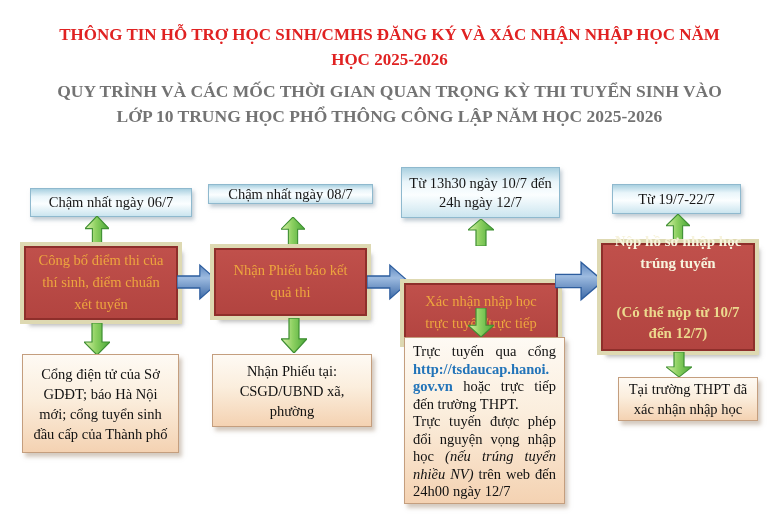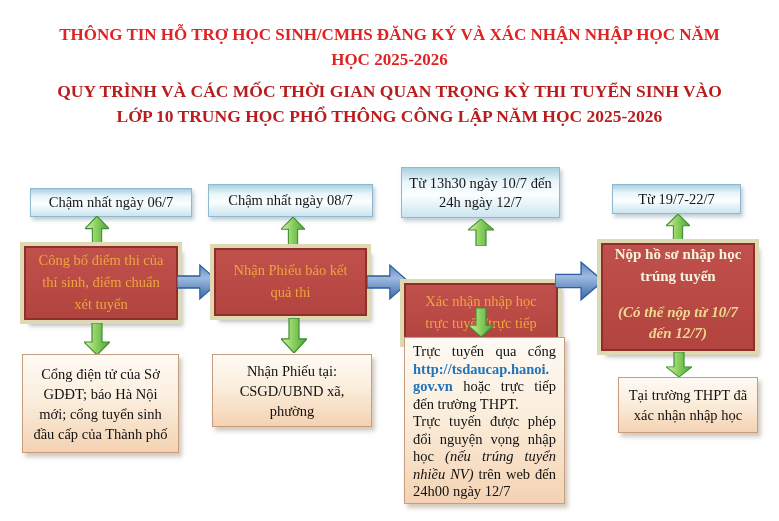--- a/index.html
+++ b/index.html
@@ -6,39 +6,39 @@
   body{
     width:779px;height:521px;background:#ffffff;overflow:hidden;position:relative;
     font-family:"Liberation Serif","DejaVu Serif",serif;
   }
   #canvas{position:absolute;inset:0;width:779px;height:521px;border-radius:15px;}
   .header{position:absolute;left:0;top:22px;width:779px;text-align:center;}
   .title-red{
     color:#e02222;font-weight:bold;font-size:17px;line-height:25px;margin:0 58px;
   }
   .title-blue{
-    color:#b91c1c;font-weight:bold;font-size:17.5px;line-height:25px;margin:7px 40px 12px;
+    color:#737373;font-weight:bold;font-size:17.5px;line-height:25px;margin:7px 40px 12px;
   }
   .date-box{
     position:absolute;display:flex;align-items:center;justify-content:center;
     text-align:center;font-size:14.5px;color:#151515;line-height:1.25;
     background:linear-gradient(180deg,#a9d0e0 0%,#e9f5fa 28%,#fbfeff 55%,#cbe5ef 100%);
     border:1px solid #8fb9ce;box-shadow:2px 3px 4px rgba(140,160,175,.55);
     padding:2px 6px;box-sizing:border-box;
   }
   .red-box{
     position:absolute;display:flex;flex-direction:column;align-items:center;justify-content:center;
     text-align:center;box-sizing:border-box;
     background:linear-gradient(180deg,#c0504b 0%,#b24440 100%);
     border:2px solid #8e2f2b;
     box-shadow:0 0 0 4px #ded9b2,5px 6px 4px rgba(125,125,125,.5);
     color:#eda53e;font-size:14.5px;line-height:1.5;padding:4px 8px;
   }
   .red-box.step4{color:#f7f3dc;font-weight:bold;font-size:15px;line-height:1.45;}
-  .red-box .note{color:#ecd98e;font-style:italic;margin-top:14px;}
+  .red-box .note{color:#ecd98e;margin-top:27px;}
   .detail-box{
     position:absolute;display:flex;align-items:center;justify-content:center;
     text-align:center;box-sizing:border-box;
     background:linear-gradient(180deg,#fefaf4 0%,#fbeedd 45%,#f4d2b2 100%);
     border:1px solid #c49e7e;box-shadow:3px 4px 4px rgba(170,150,130,.5);
     font-size:14.5px;color:#111;line-height:1.38;padding:4px 7px;
   }
   .detail-box.justify{
     text-align:justify;align-items:flex-start;line-height:17.5px;display:block;padding:5px 8px;
   }
@@ -81,21 +81,21 @@
       <polygon points="13,32 26,19 18,19 18,0 8,0 8,19 0,19" fill="url(#gGreen)" stroke="#3f8f33" stroke-width="1.2"></polygon>
     </svg>
     <div class="detail-box" style="left:22px;top:354px;width:157px;height:99px;">Cổng điện tử của Sở GDĐT; báo Hà Nội mới; cổng tuyển sinh đầu cấp của Thành phố</div>
   </div>
 
   <svg class="arr" style="left:177px;top:263px;width:42px;height:38px;" viewBox="0 0 46 38" preserveAspectRatio="none">
     <polygon points="0,13 25,13 25,2 46,19 25,36 25,25 0,25" fill="url(#gBlue)" stroke="#2d5d9e" stroke-width="1.3"></polygon>
   </svg>
 
   <div>
-    <div class="date-box" style="left:208px;top:184px;width:165px;height:33px;">Chậm nhất ngày 08/7</div>
+    <div class="date-box" style="left:208px;top:184px;width:165px;height:20px;">Chậm nhất ngày 08/7</div>
     <svg class="arr" style="left:281px;top:217px;width:24px;height:30px;" viewBox="0 0 26 32" preserveAspectRatio="none">
       <polygon points="13,0 26,13 18,13 18,32 8,32 8,13 0,13" fill="url(#gGreen)" stroke="#3f8f33" stroke-width="1.2"></polygon>
     </svg>
     <div class="red-box" style="left:214px;top:248px;width:153px;height:68px;">Nhận Phiếu báo kết quả thi</div>
     <svg class="arr" style="left:281px;top:318px;width:26px;height:35px;" viewBox="0 0 26 32" preserveAspectRatio="none">
       <polygon points="13,32 26,19 18,19 18,0 8,0 8,19 0,19" fill="url(#gGreen)" stroke="#3f8f33" stroke-width="1.2"></polygon>
     </svg>
     <div class="detail-box" style="left:212px;top:354px;width:160px;height:73px;">Nhận Phiếu tại: CSGD/UBND xã, phường</div>
   </div>
 
@@ -127,16 +127,16 @@
     <svg class="arr" style="left:666px;top:214px;width:24px;height:29px;" viewBox="0 0 26 32" preserveAspectRatio="none">
       <polygon points="13,0 26,13 18,13 18,32 8,32 8,13 0,13" fill="url(#gGreen)" stroke="#3f8f33" stroke-width="1.2"></polygon>
     </svg>
     <div class="red-box step4" style="left:601px;top:243px;width:154px;height:108px;justify-content:flex-end;">
       <div>Nộp hồ sơ nhập học trúng tuyển</div>
       <div class="note">(Có thể nộp từ 10/7 đến 12/7)</div>
     </div>
     <svg class="arr" style="left:666px;top:352px;width:26px;height:25px;" viewBox="0 0 26 32" preserveAspectRatio="none">
       <polygon points="13,32 26,19 18,19 18,0 8,0 8,19 0,19" fill="url(#gGreen)" stroke="#3f8f33" stroke-width="1.2"></polygon>
     </svg>
-    <div class="detail-box" style="left:618px;top:377px;width:140px;height:56px;">Tại trường THPT đã xác nhận nhập học</div>
+    <div class="detail-box" style="left:618px;top:377px;width:140px;height:44px;">Tại trường THPT đã xác nhận nhập học</div>
   </div>
 
 </div>
 
 </body></html>

